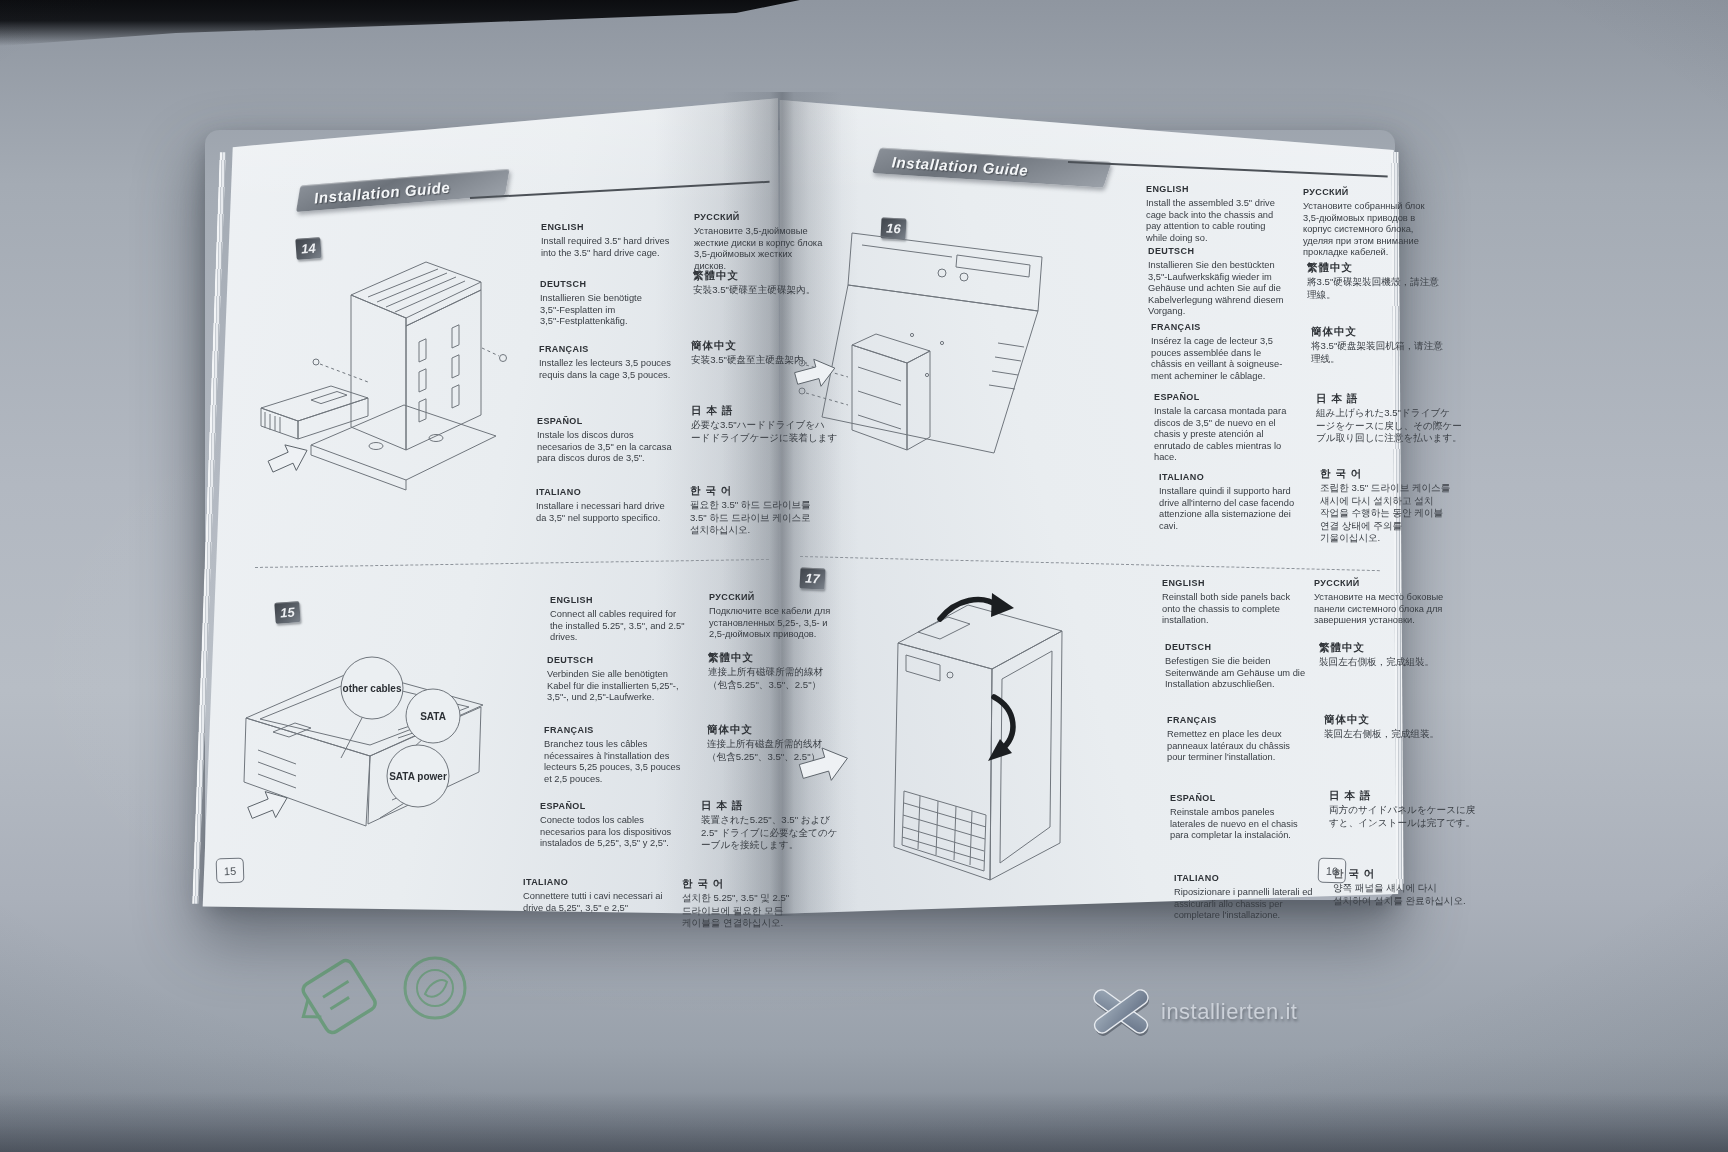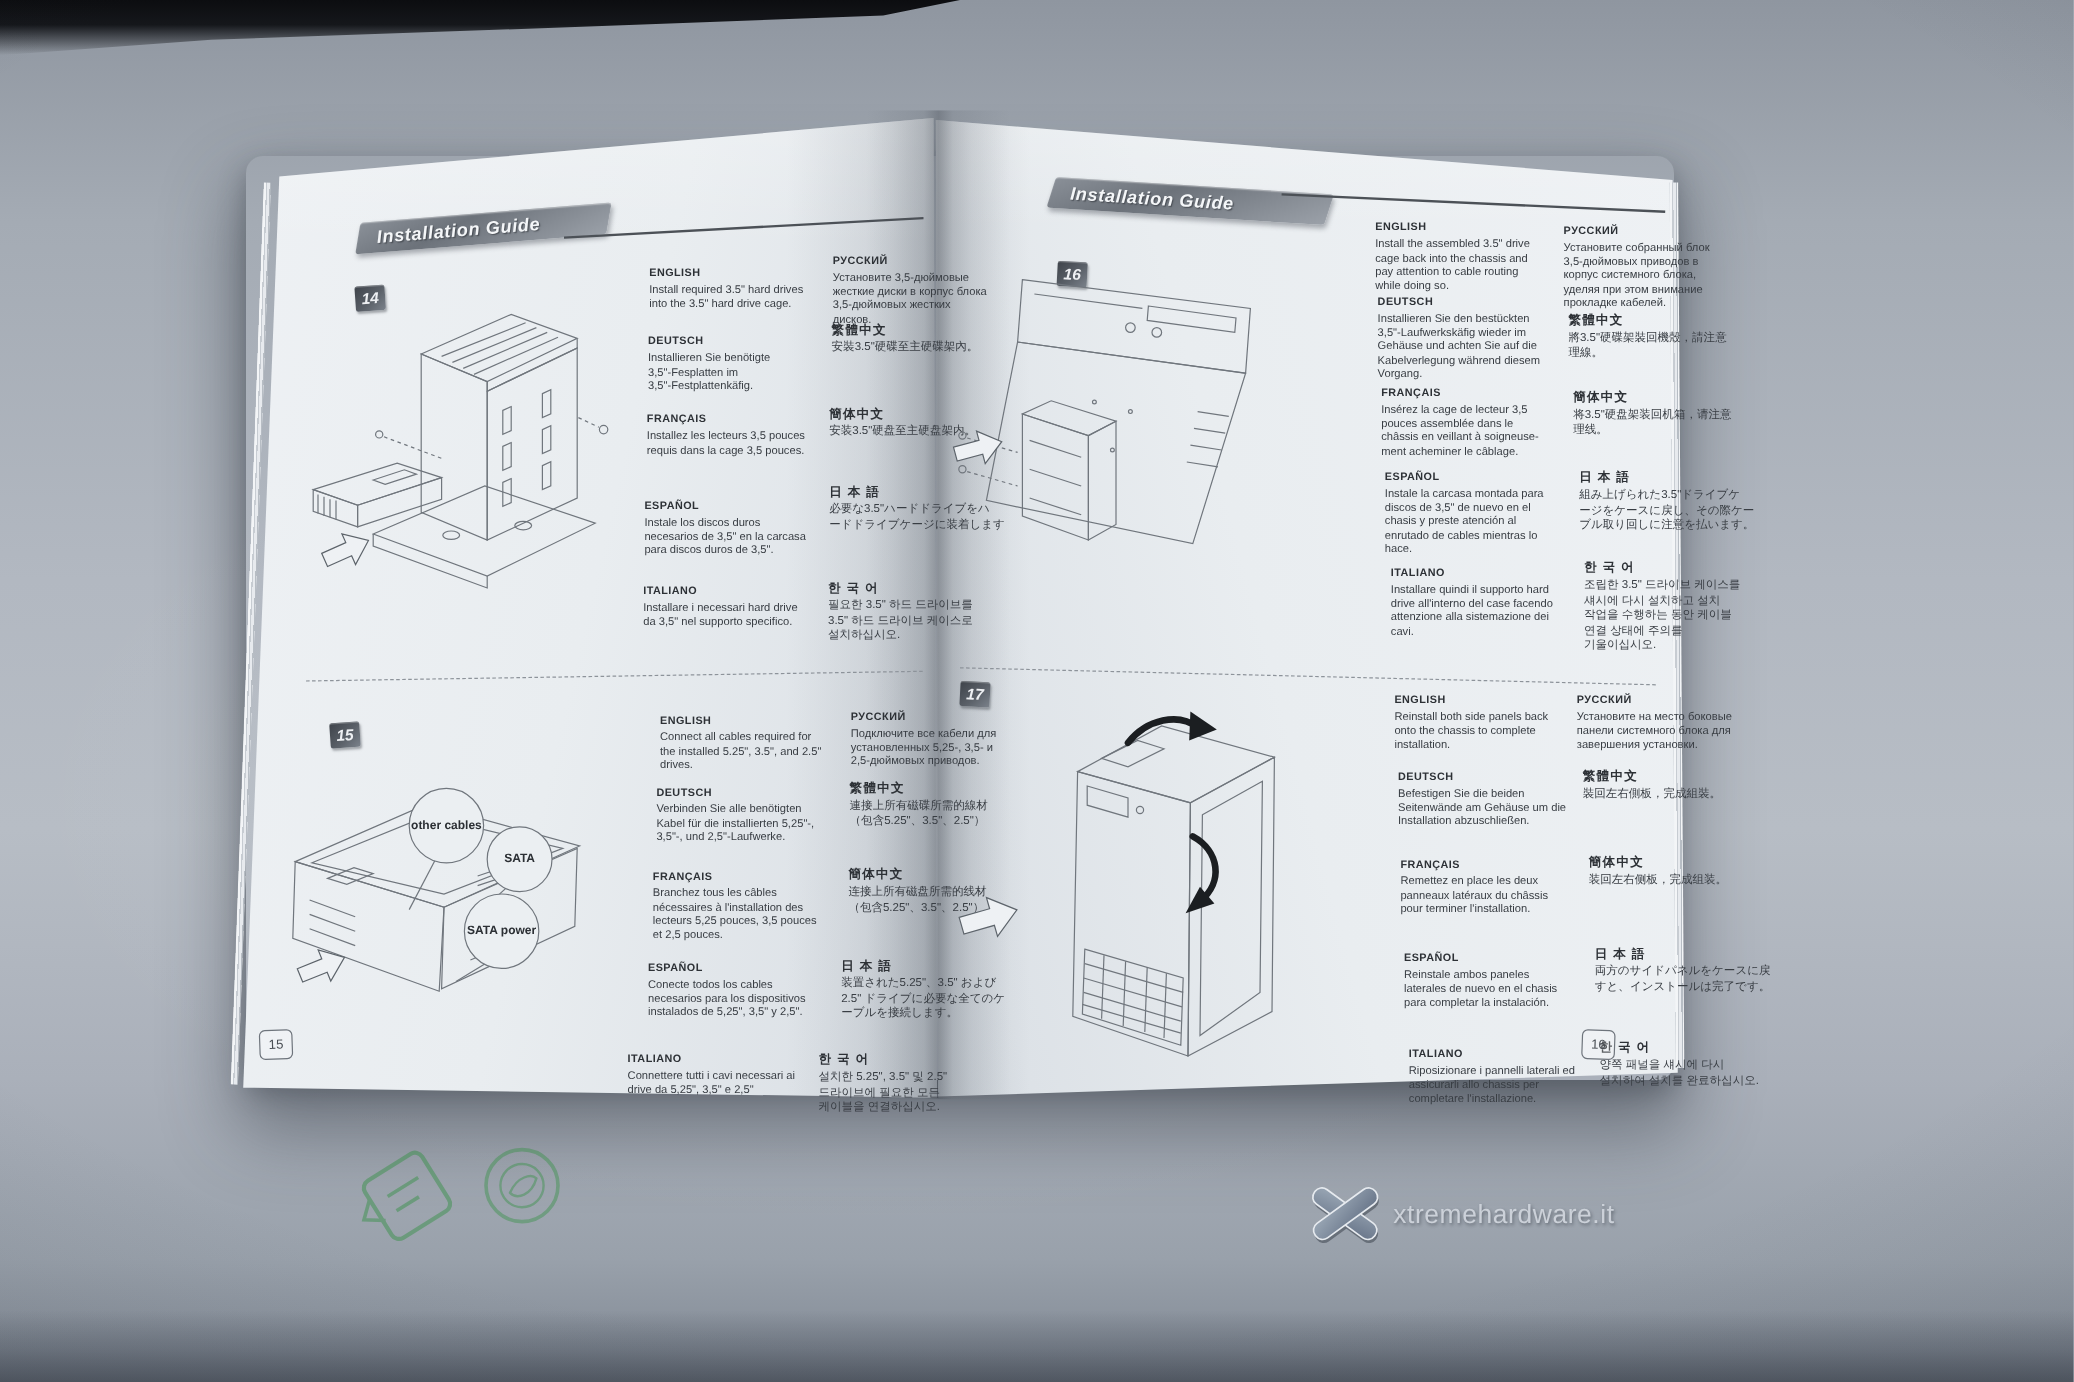--- a/index.html
+++ b/index.html
@@ -523,18 +523,18 @@
       </defs>
       <g opacity="0.5" fill="#353c47">
         <rect x="-2" y="19" width="62" height="15" rx="7" transform="rotate(36 29 26)"></rect>
         <rect x="-2" y="19" width="62" height="15" rx="7" transform="rotate(-36 29 26)"></rect>
       </g>
       <g fill="url(#gx)" stroke="#e6eaef" stroke-width="1.4">
         <rect x="-3" y="16" width="62" height="15" rx="7" transform="rotate(36 28 23)"></rect>
         <rect x="-3" y="16" width="62" height="15" rx="7" transform="rotate(-36 28 23)"></rect>
       </g>
     </svg>
-    <span class="wm-text">xtremehardware.it</span>
+    <span class="wm-text">installierten.it</span>
   </div>
 
   <div class="vignette"></div>
   <div class="bottom-band"></div>
 </div>
 
 </body></html>

